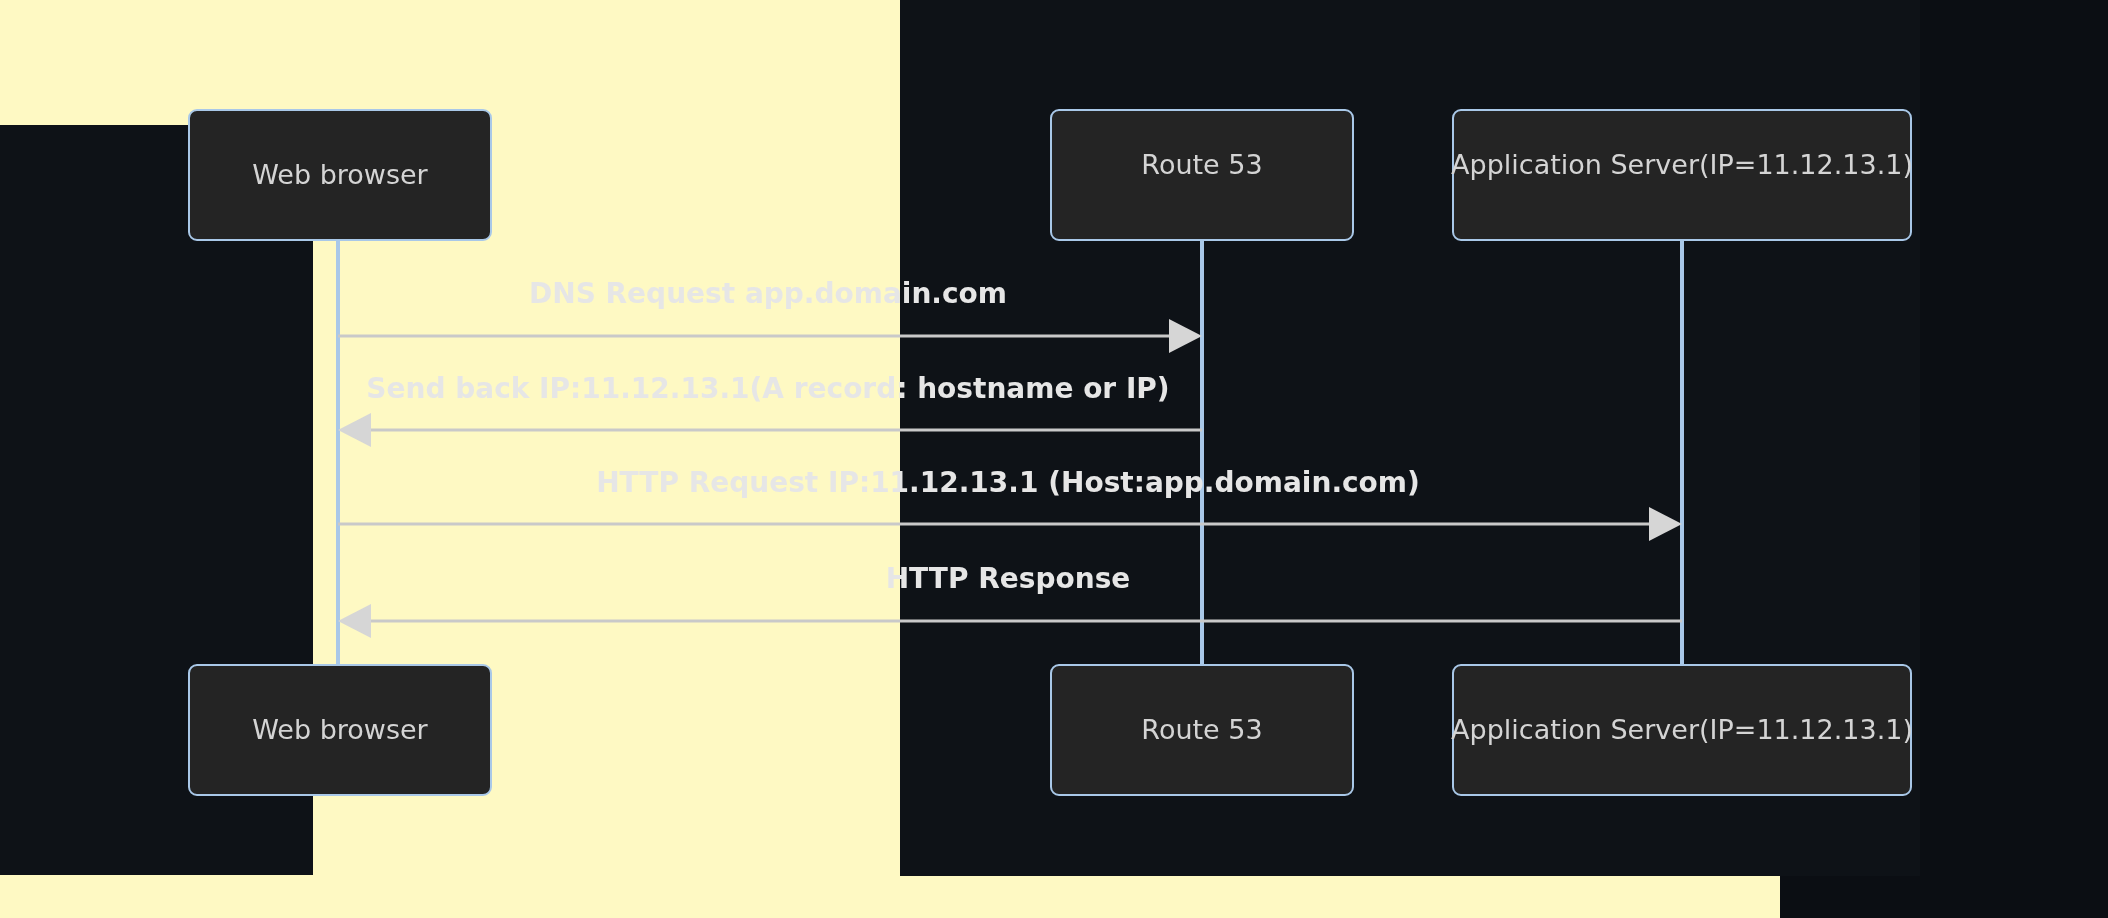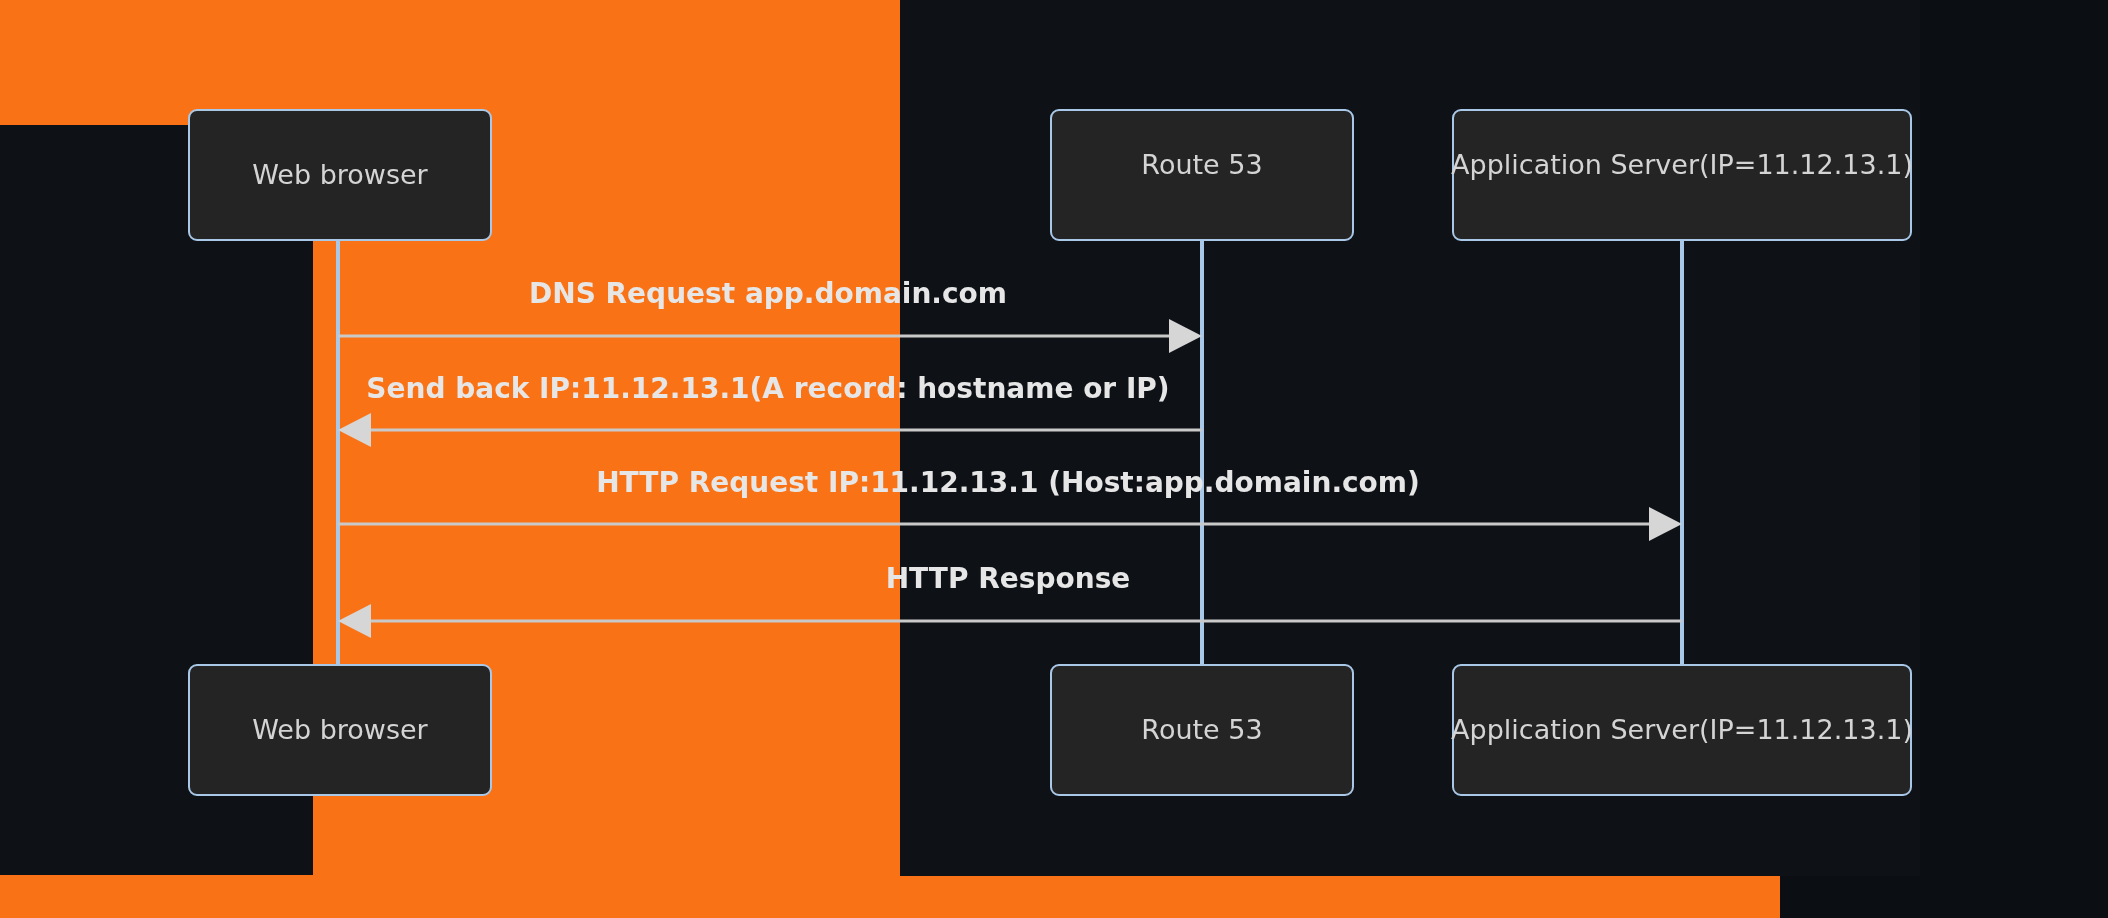--- a/index.html
+++ b/index.html
@@ -10,21 +10,21 @@
   body {
     width: 2108px;
     height: 918px;
     overflow: hidden;
     font-family: "DejaVu Sans", "Liberation Sans", sans-serif;
   }
   #canvas {
     position: relative;
     width: 1780px;
     height: 918px;
-    background: #f97316;
+    background: #fef9c3;
   }
   
   .bg-panel {
     position: absolute;
     background: #0e1217;
     pointer-events: none;
   }
   #bg-a { left: 0;    top: 125px; width: 313px;  height: 750px; }
   #bg-b { left: 900px; top: 0;    width: 1020px; height: 876px; }
 

